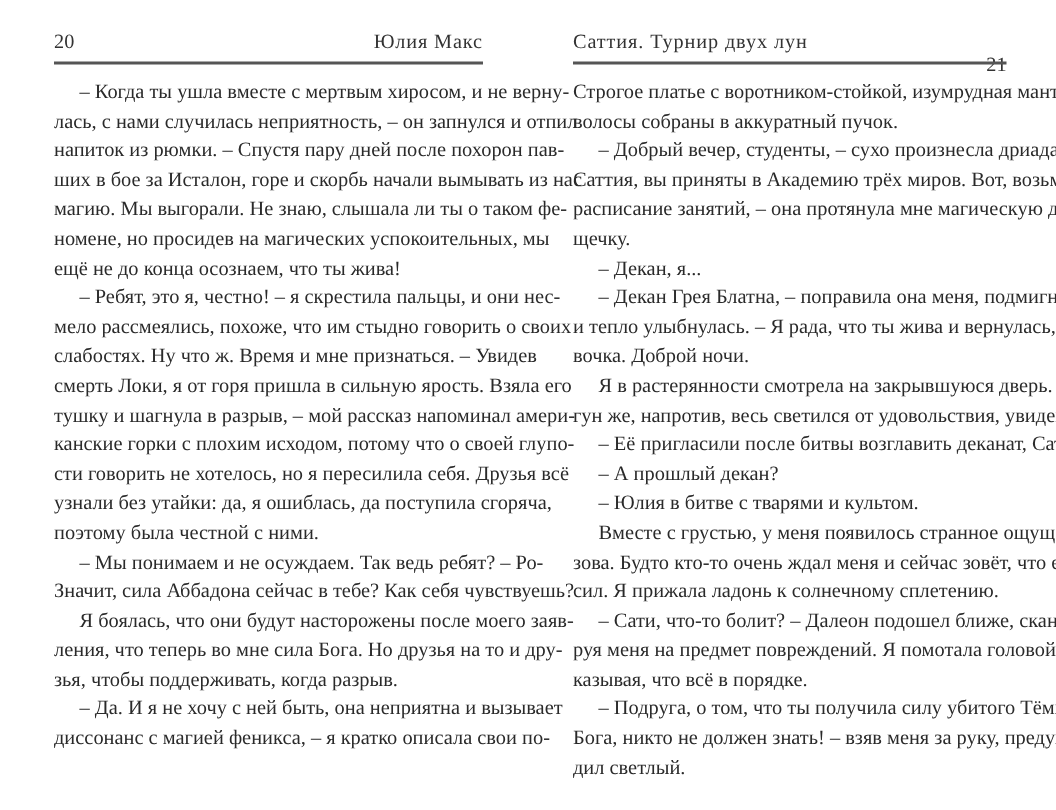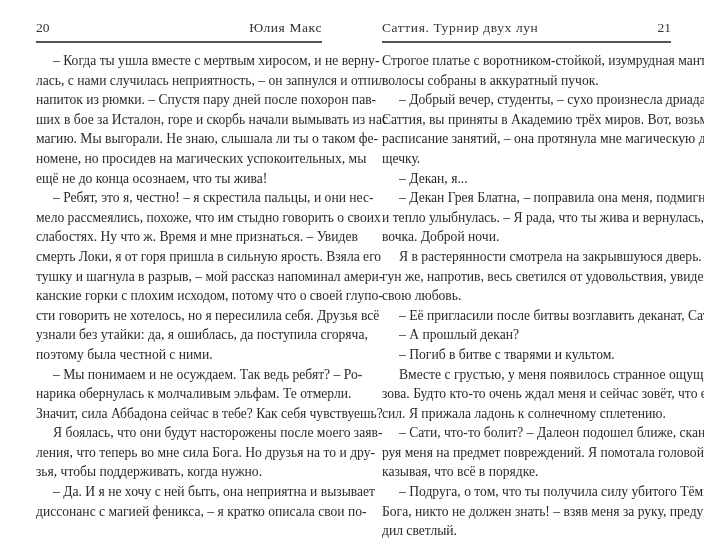--- a/index.html
+++ b/index.html
@@ -16,21 +16,21 @@
       position: absolute; top: 20px; height: 20px;
       font-family: "Liberation Serif", serif; font-size: 13.5px; color: #333; text-decoration: underline;
     }
     .left .header { left: 36px; width: 286px; }
     .right .header { left: 30px; width: 289px; }
     .header .pnum { position: absolute; top: 0; }
     .header .runhead { position: absolute; top: 0; letter-spacing: 0.6px; }
     .left .pnum { left: 0; }
     .left .runhead { right: 0; }
     .right .runhead { left: 0; }
-    .right .pnum { right: 0; }
+    .right .pnum { right: 0; margin-top: 15px; }
     .rule {
       position: absolute; top: 41px; height: 1.5px; background: #555;
     }
     .left .rule { left: 36px; width: 286px; }
     .right .rule { left: 30px; width: 289px; }
     .body {
       position: absolute; top: 51px;
       font-family: "Liberation Serif", serif; font-size: 13.6px;
       line-height: 19.6px;
     }
@@ -63,25 +63,24 @@
       <span class="line indent">– Ребят, это я, честно! – я скрестила пальцы, и они нес-</span>
       <span class="line">мело рассмеялись, похоже, что им стыдно говорить о своих</span>
       <span class="line">слабостях. Ну что ж. Время и мне признаться. – Увидев</span>
       <span class="line">смерть Локи, я от горя пришла в сильную ярость. Взяла его</span>
       <span class="line">тушку и шагнула в разрыв, – мой рассказ напоминал амери-</span>
       <span class="line">канские горки с плохим исходом, потому что о своей глупо-</span>
       <span class="line">сти говорить не хотелось, но я пересилила себя. Друзья всё</span>
       <span class="line">узнали без утайки: да, я ошиблась, да поступила сгоряча,</span>
       <span class="line last">поэтому была честной с ними.</span>
       <span class="line indent">– Мы понимаем и не осуждаем. Так ведь ребят? – Ро-</span>
-      <span class="line last">нарика обернулась к молчаливым эльфам. Те отмерли.</span>
       <span class="line last">Значит, сила Аббадона сейчас в тебе? Как себя чувствуешь?</span>
       <span class="line indent">Я боялась, что они будут насторожены после моего заяв-</span>
       <span class="line">ления, что теперь во мне сила Бога. Но друзья на то и дру-</span>
-      <span class="line last">зья, чтобы поддерживать, когда нужно.</span>
+      <span class="line last">зья, чтобы поддерживать, когда разрыв.</span>
       <span class="line indent">– Да. И я не хочу с ней быть, она неприятна и вызывает</span>
       <span class="line">диссонанс с магией феникса, – я кратко описала свои по-</span>
     </div>
 </div>
 
 <div class="page right">
   <div class="header">
     <span class="runhead">Саттия. Турнир двух лун</span>
     <span class="pnum">21</span>
   </div>
@@ -92,24 +91,23 @@
       <span class="line indent">– Добрый вечер, студенты, – сухо произнесла дриада. –</span>
       <span class="line">Саттия, вы приняты в Академию трёх миров. Вот, возьмите</span>
       <span class="line">расписание занятий, – она протянула мне магическую до-</span>
       <span class="line last">щечку.</span>
       <span class="line indent last">– Декан, я...</span>
       <span class="line indent">– Декан Грея Блатна, – поправила она меня, подмигнула</span>
       <span class="line">и тепло улыбнулась. – Я рада, что ты жива и вернулась, де-</span>
       <span class="line last">вочка. Доброй ночи.</span>
       <span class="line indent">Я в растерянности смотрела на закрывшуюся дверь. Сей-</span>
       <span class="line">гун же, напротив, весь светился от удовольствия, увидев</span>
-      <span class="line last">свою любовь.</span>
       <span class="line indent last">– Её пригласили после битвы возглавить деканат, Сати.</span>
       <span class="line indent last">– А прошлый декан?</span>
-      <span class="line indent last">– Погиб в битве с тварями и культом.</span>
+      <span class="line indent last">– Юлия в битве с тварями и культом.</span>
       <span class="line indent">Вместе с грустью, у меня появилось странное ощущение</span>
       <span class="line">зова. Будто кто-то очень ждал меня и сейчас зовёт, что есть</span>
       <span class="line last">сил. Я прижала ладонь к солнечному сплетению.</span>
       <span class="line indent">– Сати, что-то болит? – Далеон подошел ближе, скани-</span>
       <span class="line">руя меня на предмет повреждений. Я помотала головой, по-</span>
       <span class="line last">казывая, что всё в порядке.</span>
       <span class="line indent">– Подруга, о том, что ты получила силу убитого Тёмного</span>
       <span class="line">Бога, никто не должен знать! – взяв меня за руку, предупре-</span>
       <span class="line last">дил светлый.</span>
     </div>

